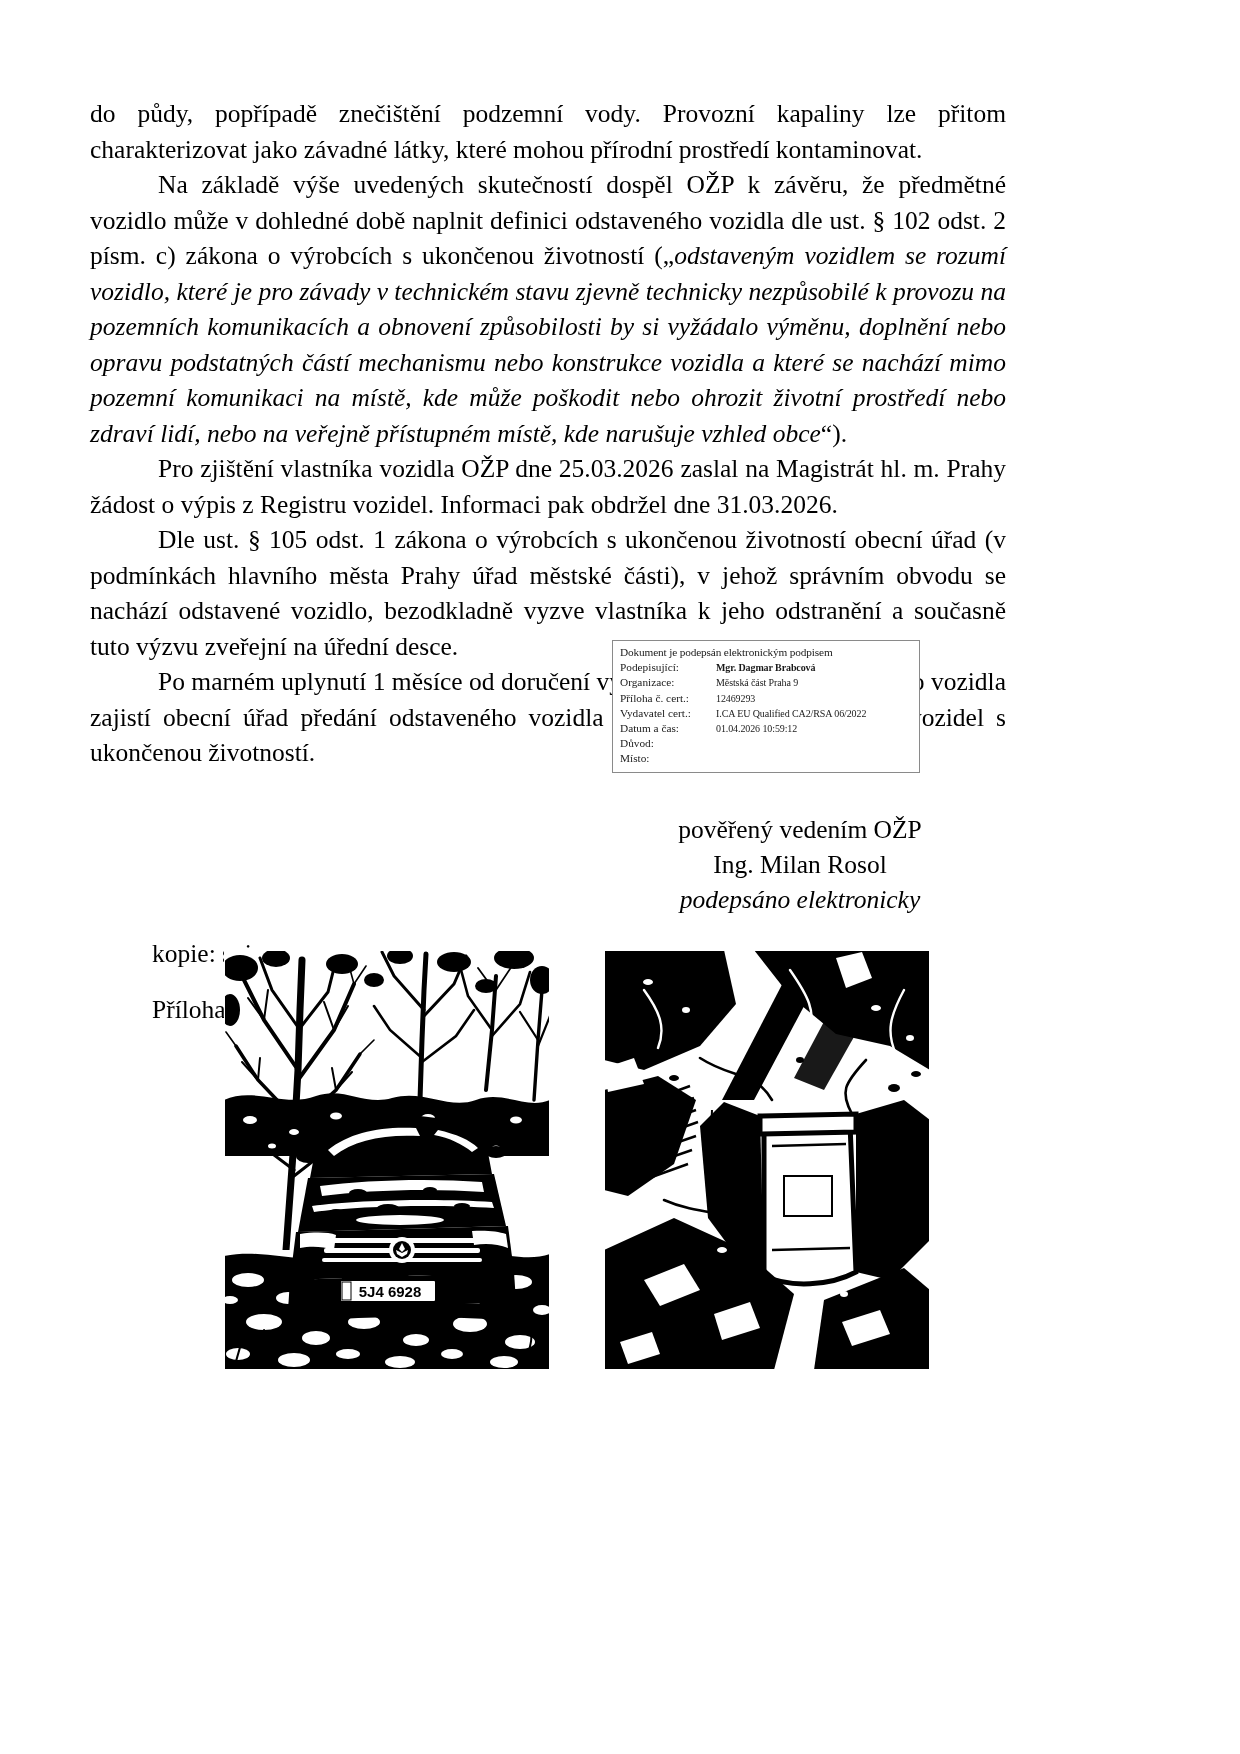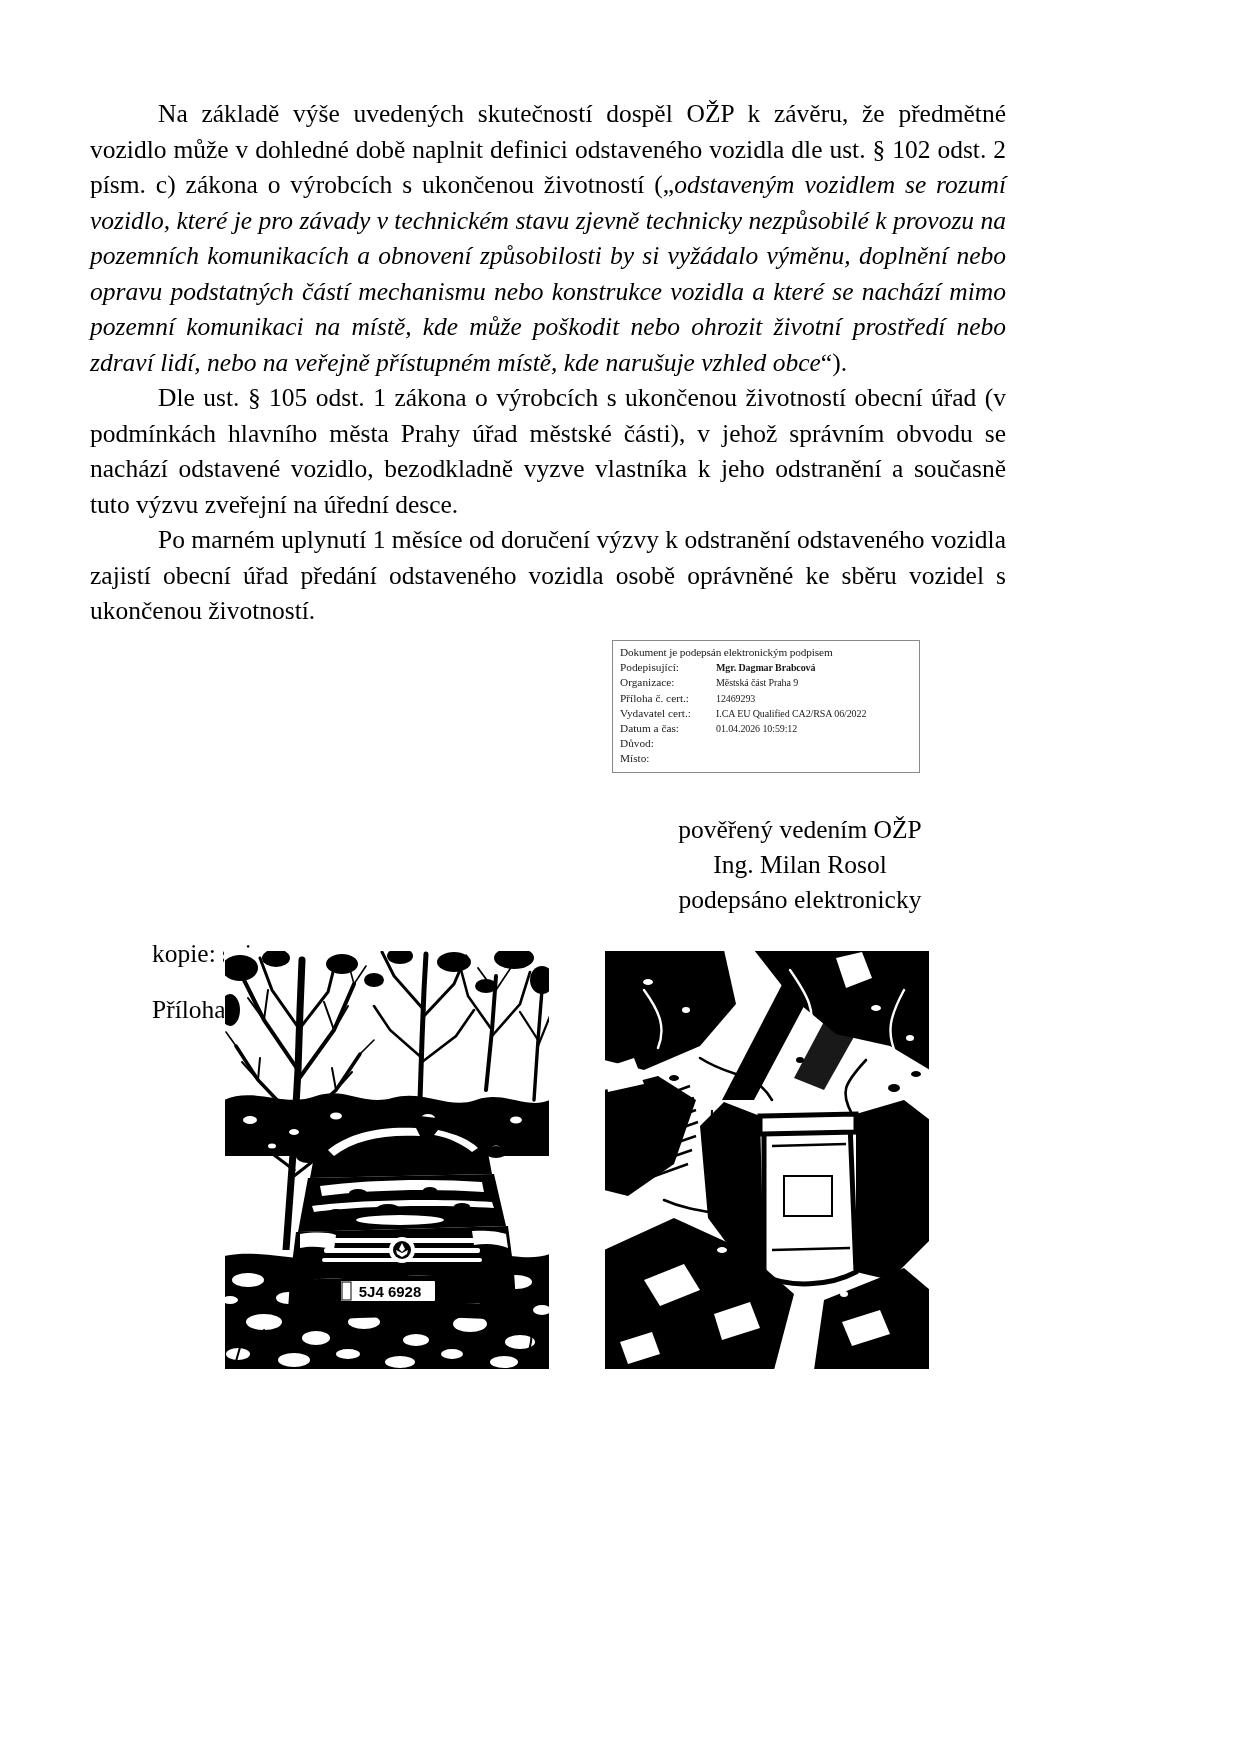--- a/index.html
+++ b/index.html
@@ -83,20 +83,21 @@
   .sign-block {
     position: absolute;
     left: 600px;
     top: 812px;
     width: 400px;
     text-align: center;
     font-size: 25.5px;
     line-height: 35px;
   }
   .sign-block .italic {
+    font-style: italic;
   }
 
   
   .copy-note {
     position: absolute;
     left: 152px;
     top: 937px;
     font-size: 25.5px;
     line-height: 34px;
   }
@@ -134,23 +135,25 @@
   }
   .photo svg { display: block; width: 100%; height: 100%; }
 </style>
 </head>
 <body>
 
 <div class="page">
 
   <div class="body-text">
 
+    <p class="para">do půdy, popřípadě znečištění podzemní vody. Provozní kapaliny lze přitom charakterizovat jako závadné látky, které mohou přírodní prostředí kontaminovat.</p>
 
     <p class="para indent"><span>Na základě výše uvedených skutečností dospěl OŽP k závěru, že předmětné vozidlo může v dohledné době naplnit definici odstaveného vozidla dle ust. § 102 odst. 2 písm. c) zákona o výrobcích s ukončenou životností („</span><span class="it">odstaveným vozidlem se rozumí vozidlo, které je pro závady v technickém stavu zjevně technicky nezpůsobilé k provozu na pozemních komunikacích a obnovení způsobilosti by si vyžádalo výměnu, doplnění nebo opravu podstatných částí mechanismu nebo konstrukce vozidla a které se nachází mimo pozemní komunikaci na místě, kde může poškodit nebo ohrozit životní prostředí nebo zdraví lidí, nebo na veřejně přístupném místě, kde narušuje vzhled obce</span><span>“).</span></p>
 
+    <p class="para indent">Pro zjištění vlastníka vozidla OŽP dne 25.03.2026 zaslal na Magistrát hl. m. Prahy žádost o výpis z Registru vozidel. Informaci pak obdržel dne 31.03.2026.</p>
 
     <p class="para indent">Dle ust. § 105 odst. 1 zákona o výrobcích s ukončenou životností obecní úřad (v podmínkách hlavního města Prahy úřad městské části), v jehož správním obvodu se nachází odstavené vozidlo, bezodkladně vyzve vlastníka k jeho odstranění a současně tuto výzvu zveřejní na úřední desce.</p>
 
     <p class="para indent">Po marném uplynutí 1 měsíce od doručení výzvy k odstranění odstaveného vozidla zajistí obecní úřad předání odstaveného vozidla osobě oprávněné ke sběru vozidel s ukončenou životností.</p>
   </div>
 
   <div class="sig-box">
     <div class="sig-title">Dokument je podepsán elektronickým podpisem</div>
 
     <div class="sig-row">

